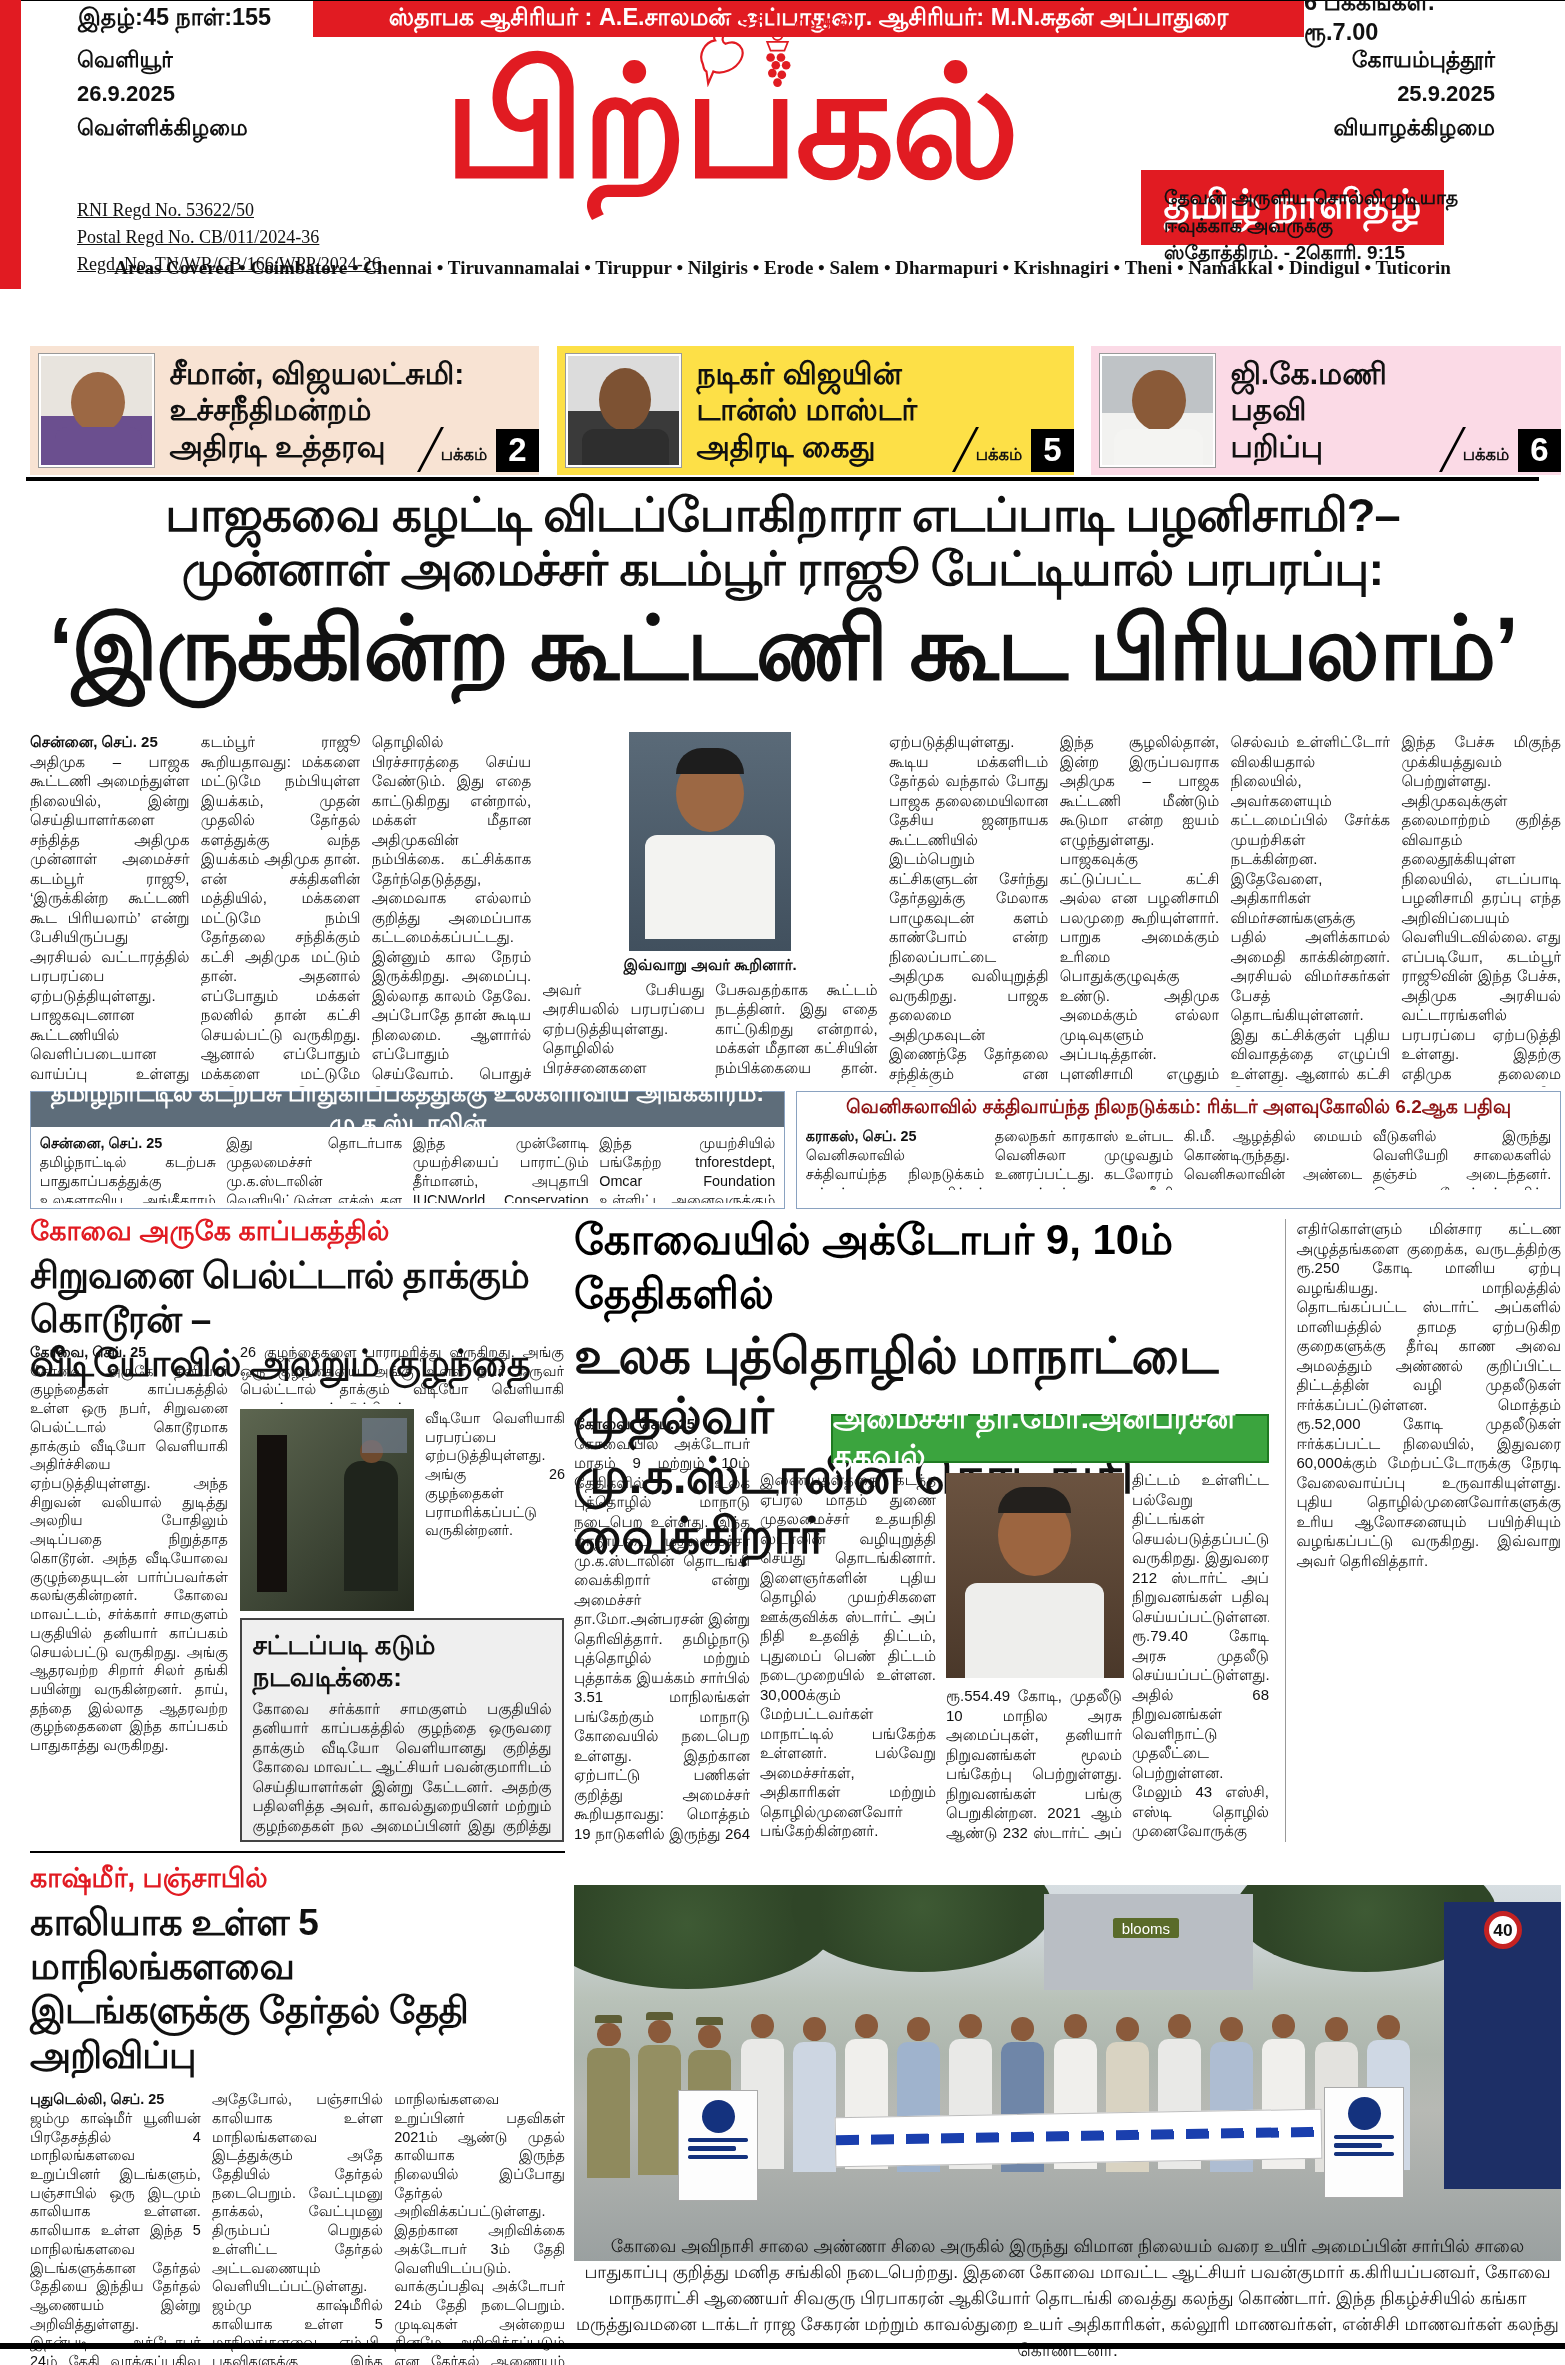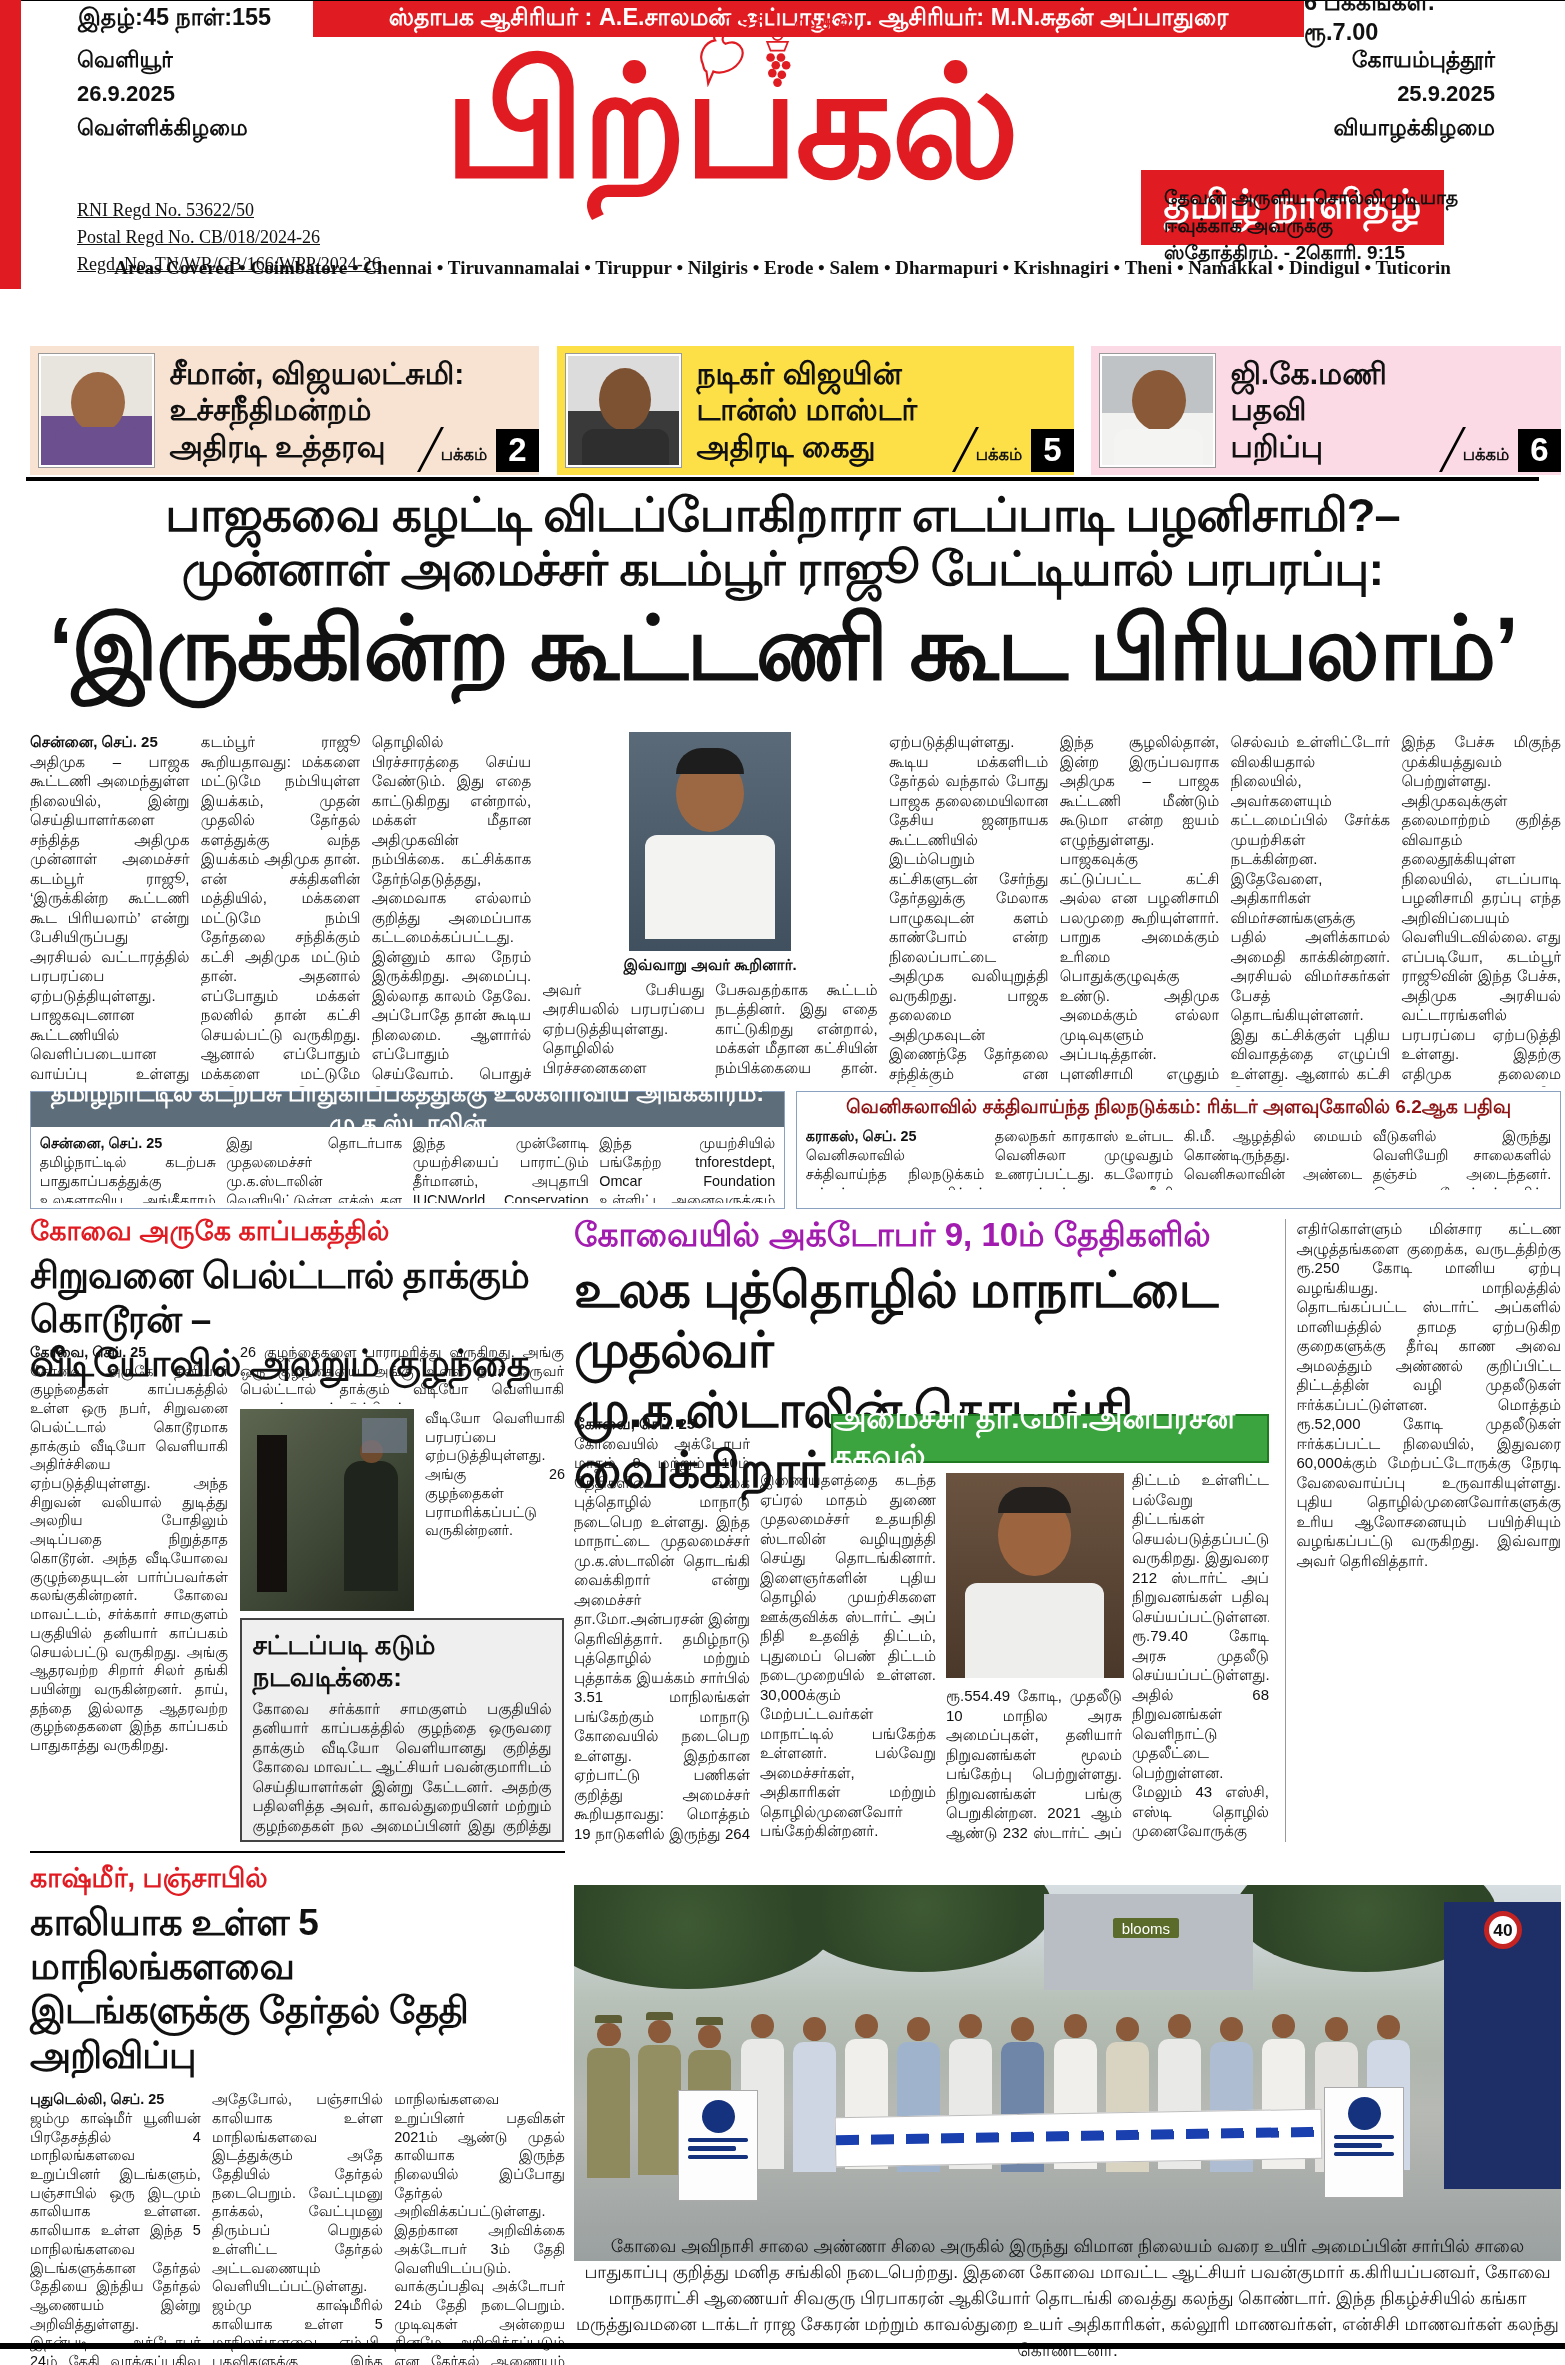--- a/index.html
+++ b/index.html
@@ -88,21 +88,21 @@
   <div class="abs leftbar"></div>
 
   <div class="abs edition" style="left:77px;top:43px">
     <div>வெளியூர்</div>
     <div>26.9.2025</div>
     <div>வெள்ளிக்கிழமை</div>
   </div>
 
   <div class="abs reg serif" style="left:77px;top:197px">
     <div>RNI Regd No. 53622/50</div>
-    <div>Postal Regd No. CB/018/2024-26</div>
+    <div>Postal Regd No. CB/011/2024-36</div>
     <div>Regd. No. TN/WR/CB/166/WPP/2024-26</div>
   </div>
 
   <div class="abs since ctr" style="left:661px;top:10.4px;width:261px">1981 முதல்</div>
 
   <svg class="abs" style="left:696px;top:30px" width="52" height="57" viewBox="0 0 60 66">
     <path d="M8 40 C2 28 10 14 22 12 C18 6 26 2 32 6 C30 10 30 14 34 16 C48 10 58 22 52 34 C46 46 30 52 20 48 L14 62 L12 48 C8 46 9 43 8 40 Z" fill="none" stroke="#e11b22" stroke-width="2.5"></path>
   </svg>
   <svg class="abs" style="left:755px;top:26px" width="45" height="63" viewBox="0 0 52 72">
     <circle cx="26" cy="10" r="6" fill="none" stroke="#e11b22" stroke-width="2"></circle>
@@ -263,21 +263,21 @@
       <div style="position:absolute;right:7px;top:8.7px;width:45px;height:35px;background:#79859b;opacity:.6"></div>
     </div>
     <div class="colstext" style="position:absolute;left:395px;top:193px;width:140px;height:202px;font-size:14.4px">வீடியோ  வெளியாகி பரபரப்பை ஏற்படுத்தியுள்ளது. அங்கு 26 குழந்தைகள் பராமரிக்கப்பட்டு வருகின்றனர்.</div>
     <div class="graybox" style="position:absolute;left:210px;top:402px;width:324px;height:224px">
       <div class="gtitle">சட்டப்படி கடும் நடவடிக்கை:</div>
       <div class="gbody" style="height:139px;overflow:hidden">கோவை சர்க்கார் சாமகுளம் பகுதியில் தனியார் காப்பகத்தில் குழந்தை ஒருவரை தாக்கும் வீடியோ வெளியானது குறித்து கோவை மாவட்ட ஆட்சியர் பவன்குமாரிடம் செய்தியாளர்கள் இன்று கேட்டனர். அதற்கு பதிலளித்த அவர், காவல்துறையினர் மற்றும் குழந்தைகள் நல அமைப்பினர் இது குறித்து குழந்தைகளிடம் மற்றும் நிர்வாகத்திடம் இன்று கேட்டனர். அதற்கு பதிலளித்து இது குறித்து குழுவாக விசாரணை செய்வதாகவும் தாக்கியவர்கள் மீது சட்ட ரீதியான உரிய நடவடிக்கை எடுக்கப்படும் எனவும் தெரிவித்தார்.</div>
     </div>
   </div>
 
   <div class="abs" style="left:574px;top:1216px;width:696px;height:628px">
-    <div class="seckick" style="font-size:33px;color:#a21caf">கோவையில் அக்டோபர் 9, 10ம் தேதிகளில்</div>
+    <div class="seckick" style="font-size:42px;color:#000000">கோவையில் அக்டோபர் 9, 10ம் தேதிகளில்</div>
     <div class="bighead2" style="margin-top:1.7px">உலக புத்தொழில் மாநாட்டை முதல்வர்</div>
     <div class="bighead2">மு.க.ஸ்டாலின் தொடங்கி வைக்கிறார்</div>
     <div class="colstext" style="position:absolute;left:0;top:198px;width:176px;height:430px">
       <span class="dl">கோவை, செப். 25</span>
       <span>கோவையில் அக்டோபர் மாதம் 9 மற்றும் 10ம் தேதிகளில் உலக புத்தொழில் மாநாடு நடைபெற உள்ளது. இந்த மாநாட்டை முதலமைச்சர் மு.க.ஸ்டாலின் தொடங்கி வைக்கிறார் என்று அமைச்சர் தா.மோ.அன்பரசன் இன்று தெரிவித்தார். தமிழ்நாடு புத்தொழில் மற்றும் புத்தாக்க இயக்கம் சார்பில் 3.51 மாநிலங்கள் பங்கேற்கும் மாநாடு கோவையில் நடைபெற உள்ளது. இதற்கான ஏற்பாட்டு பணிகள் குறித்து அமைச்சர் கூறியதாவது: மொத்தம் 19 நாடுகளில் இருந்து 264 பங்கேற்பாளர்கள், அக்டோபர் 9, 10 தேதிகளில் நடைபெறும் புத்தொழில் மாநாட்டில் கலந்து கொள்கின்றனர். இந்த மாநாட்டில் தொடர்புடைய தொழில் வைகளும் பங்கேற்று தொடர்பு வைக்கின்றன. இதுவரை அரசு பல்வேறு புத்தொழில் தொடக்க உதவிகளை வழங்கியுள்ளது.</span>
     </div>
     <div class="colstext" style="position:absolute;left:186px;top:254px;width:176px;height:374px">இணையதளத்தை கடந்த ஏப்ரல் மாதம் துணை முதலமைச்சர் உதயநிதி ஸ்டாலின் வழியுறுத்தி செய்து தொடங்கினார். இளைஞர்களின் புதிய தொழில் முயற்சிகளை ஊக்குவிக்க ஸ்டார்ட் அப் நிதி உதவித் திட்டம், புதுமைப் பெண் திட்டம் நடைமுறையில் உள்ளன. 30,000க்கும் மேற்பட்டவர்கள் மாநாட்டில் பங்கேற்க உள்ளனர். பல்வேறு அமைச்சர்கள், அதிகாரிகள் மற்றும் தொழில்முனைவோர் பங்கேற்கின்றனர். தமிழ்நாட்டில் 7.50க்கும் மேற்பட்ட இளம் நிறுவனங்கள் உருவாகியுள்ளன. 315 நிகழ்ச்சிகள் நடந்துள்ளன. அக்டோபரில் உலகத்தரம் மிக்க அரங்குகளுடன் மாநாடு நடைபெறும்.</div>
     <div class="colstext" style="position:absolute;left:372px;top:470px;width:176px;height:158px">ரூ.554.49 கோடி, முதலீடு 10 மாநில அரசு அமைப்புகள், தனியார் நிறுவனங்கள் மூலம் பங்கேற்பு பெற்றுள்ளது. நிறுவனங்கள் பங்கு பெறுகின்றன. 2021 ஆம் ஆண்டு 232 ஸ்டார்ட் அப் நிறுவனங்களே இருந்த நிலையில் இப்போது பல மடங்கு உயர்ந்துள்ளது.</div>
     <div class="colstext" style="position:absolute;left:558px;top:254px;width:137px;height:374px">திட்டம் உள்ளிட்ட பல்வேறு திட்டங்கள் செயல்படுத்தப்பட்டு வருகிறது. இதுவரை 212 ஸ்டார்ட் அப் நிறுவனங்கள் பதிவு செய்யப்பட்டுள்ளன. ரூ.79.40 கோடி அரசு முதலீடு செய்யப்பட்டுள்ளது. அதில் 68 நிறுவனங்கள் வெளிநாட்டு முதலீட்டை பெற்றுள்ளன. மேலும் 43 எஸ்சி, எஸ்டி தொழில் முனைவோருக்கு ரூ.12,000 கோடி நிதி உதவி திட்டம் வழங்கப்பட்டுள்ளது. 2021 ஆம் ஆண்டு 232 ஸ்டார்ட் அப் நிறுவனங்கள் செயல்பட்டு வந்தன.</div>
     <div class="greenbox" style="position:absolute;left:257px;top:198px;width:438px;height:49px">அமைச்சர் தா.மோ.அன்பரசன் தகவல்</div>

